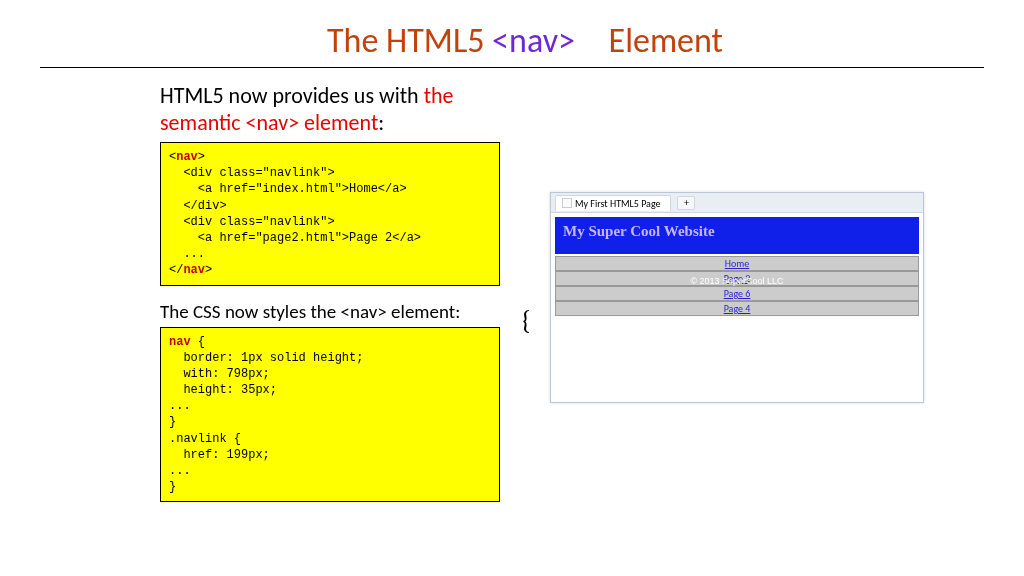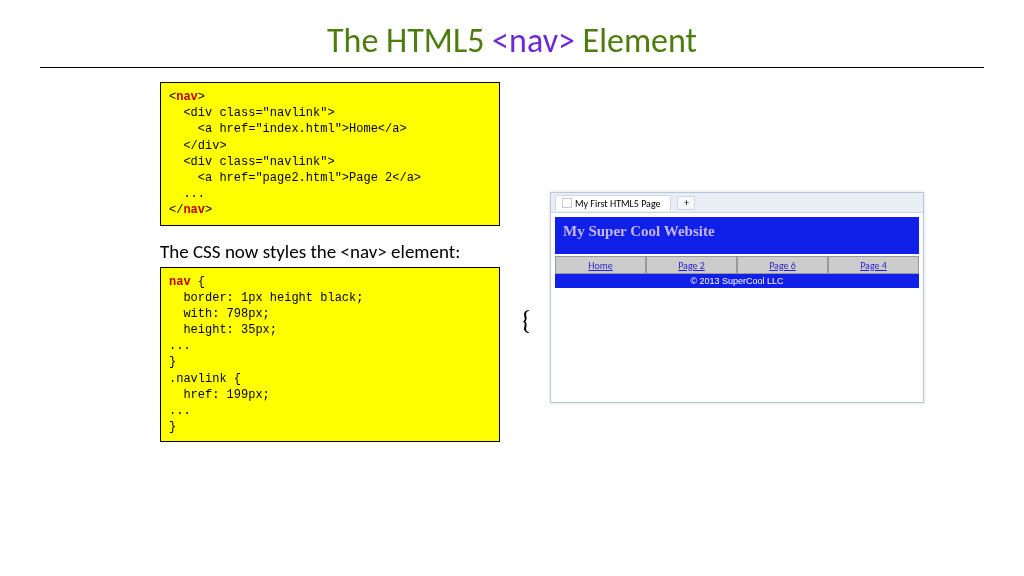--- a/index.html
+++ b/index.html
@@ -15,21 +15,21 @@
   }
   .slide {
     padding: 20px 40px 0 40px;
   }
   h1.title {
     text-align: center;
     font-weight: 400;
     font-size: 34px;
     margin: 0 0 6px 0;
   }
-  h1.title .black { color: #4d7c0f; }
+  h1.title .black { color: #c2410c; margin-left: 26px; }
   h1.title .red   { color: #6d28d9; }
   hr.rule {
     border: none;
     border-top: 1px solid #000;
     margin: 0 0 14px 0;
   }
   .content {
     padding-left: 120px;
   }
   .intro {
@@ -123,20 +123,21 @@
     color: #c4b5fd;
     font-family: Georgia, 'Times New Roman', serif;
     font-weight: bold;
     font-size: 15px;
     padding: 6px 8px 14px 8px;
   }
   .navbar {
     display: flex;
     height: 18px;
     margin-top: 2px;
+    flex-direction: column;
   }
   .navcell {
     flex: 1;
     background: #ccc;
     border: 1px solid #999;
     display: flex;
     align-items: center;
     justify-content: center;
     font-size: 10px;
   }
@@ -164,34 +165,37 @@
 
 <div class="slide">
   <h1 class="title">
     <span class="black">The HTML5 </span><span class="red">&lt;nav&gt;</span><span class="black"> Element</span>
   </h1>
   <hr class="rule">
 
   <div class="content">
     <div class="columns">
       <div class="leftcol">
+        <p class="intro">
+          <span>HTML5 now provides us with </span><span class="red">the semantic &lt;nav&gt; element</span><span>:</span>
+        </p>
 
         <div class="codebox"><span>&lt;</span><span class="tag">nav</span><span>&gt;</span>
 <span>  &lt;div class="navlink"&gt;</span>
 <span>    &lt;a href="index.html"&gt;Home&lt;/a&gt;</span>
 <span>  &lt;/div&gt;</span>
 <span>  &lt;div class="navlink"&gt;</span>
 <span>    &lt;a href="page2.html"&gt;Page 2&lt;/a&gt;</span>
 <span>  ...</span>
 <span>&lt;/</span><span class="tag">nav</span><span>&gt;</span></div>
 
         <p class="subhead">The CSS now styles the &lt;nav&gt; element:</p>
 
         <div class="codebox"><span class="kw">nav</span><span> {</span>
-<span>  border: 1px height black;</span>
+<span>  border: 1px solid height;</span>
 <span>  with: 798px;</span>
 <span>  height: 35px;</span>
 <span>...</span>
 <span>}</span>
 <span>.navlink {</span>
 <span>  href: 199px;</span>
 <span>...</span>
 <span>}</span></div>
       </div>
 

